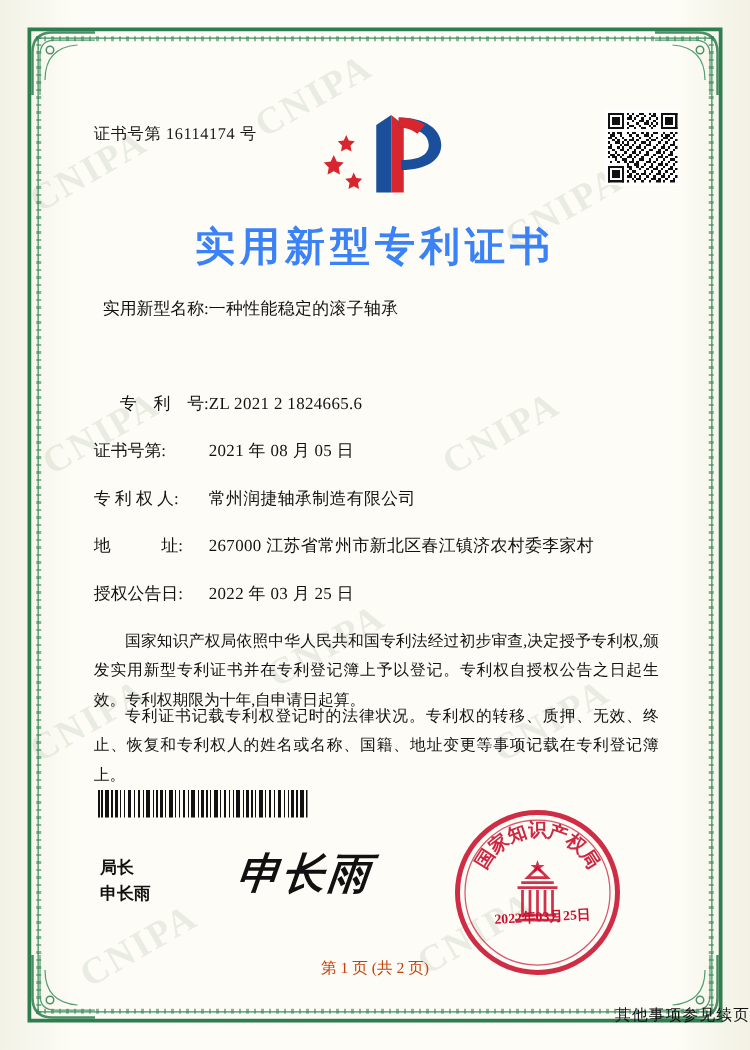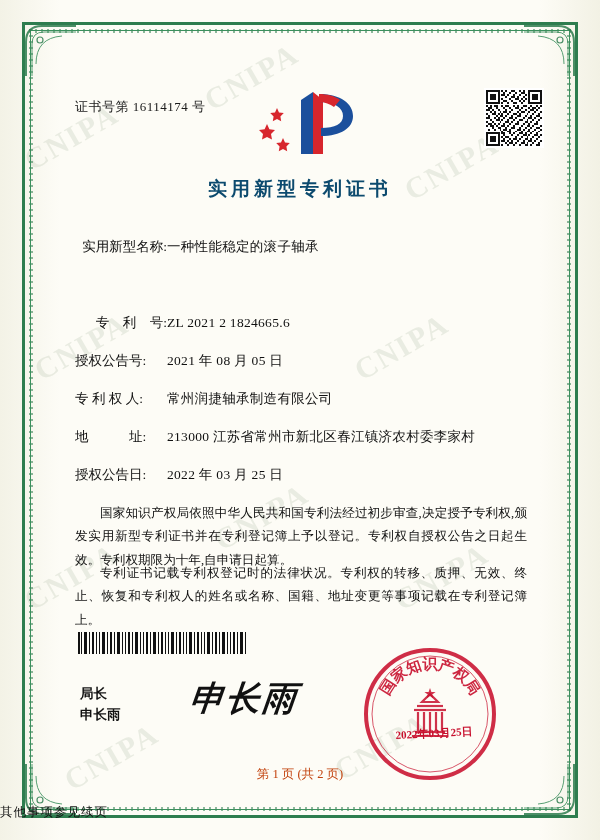--- a/index.html
+++ b/index.html
@@ -127,24 +127,24 @@
     height: 56px;
     background: #ffffff;
     padding: 2px;
   }
   #title {
     position: absolute;
     left: 0;
     top: 132px;
     width: 500px;
     text-align: center;
-    font-size: 19px;
+    font-size: 32px;
     font-weight: bold;
     letter-spacing: 4px;
-    color: #0c4a6e;
+    color: #3b82f6;
     font-family: "Liberation Serif", serif;
   }
   .field-row {
     position: absolute;
     left: 25px;
     font-size: 13.5px;
     color: #111;
     white-space: nowrap;
   }
   .field-label {
@@ -238,21 +238,21 @@
     width: 500px;
     text-align: center;
     font-size: 12.5px;
     color: #c2410c;
   }
   #footer-note {
     position: absolute;
     left: 0;
     top: 804px;
     width: 600px;
-    text-align: left;
+    text-align: right;
     font-size: 12.5px;
     color: #111;
     letter-spacing: 1px;
   }
 </style>
 </head>
 <body>
 
 <div id="page">
   <div id="paper-bg"></div>
@@ -547,27 +547,27 @@
 
     <div id="title">实用新型专利证书</div>
 
     <div class="field-row" id="row-name">
       <span class="field-label">实用新型名称:</span><span class="field-value">一种性能稳定的滚子轴承</span>
     </div>
     <div class="field-row" id="row-patentno">
       <span class="field-label">专　利　号:</span><span class="field-value">ZL 2021 2 1824665.6</span>
     </div>
     <div class="field-row" id="row-appdate">
-      <span class="field-label">授权公告号:</span><span class="field-value">2021 年 08 月 05 日</span>
+      <span class="field-label">证书号第:</span><span class="field-value">2021 年 08 月 05 日</span>
     </div>
     <div class="field-row" id="row-holder">
       <span class="field-label">专 利 权 人:</span><span class="field-value">常州润捷轴承制造有限公司</span>
     </div>
     <div class="field-row" id="row-address">
-      <span class="field-label">地　　　址:</span><span class="field-value">213000 江苏省常州市新北区春江镇济农村委李家村</span>
+      <span class="field-label">地　　　址:</span><span class="field-value">267000 江苏省常州市新北区春江镇济农村委李家村</span>
     </div>
     <div class="field-row" id="row-grant">
       <span class="field-label">授权公告日:</span><span class="field-value">2022 年 03 月 25 日</span>
     </div>
 
     <div class="para" id="para1">国家知识产权局依照中华人民共和国专利法经过初步审查,决定授予专利权,颁发实用新型专利证书并在专利登记簿上予以登记。专利权自授权公告之日起生效。专利权期限为十年,自申请日起算。</div>
     <div class="para" id="para2">专利证书记载专利权登记时的法律状况。专利权的转移、质押、无效、终止、恢复和专利权人的姓名或名称、国籍、地址变更等事项记载在专利登记簿上。</div>
 
     <svg id="barcode" viewBox="0 0 168 22" shape-rendering="crispEdges">
       <rect width="168" height="22" fill="#fdfcf6"></rect>

